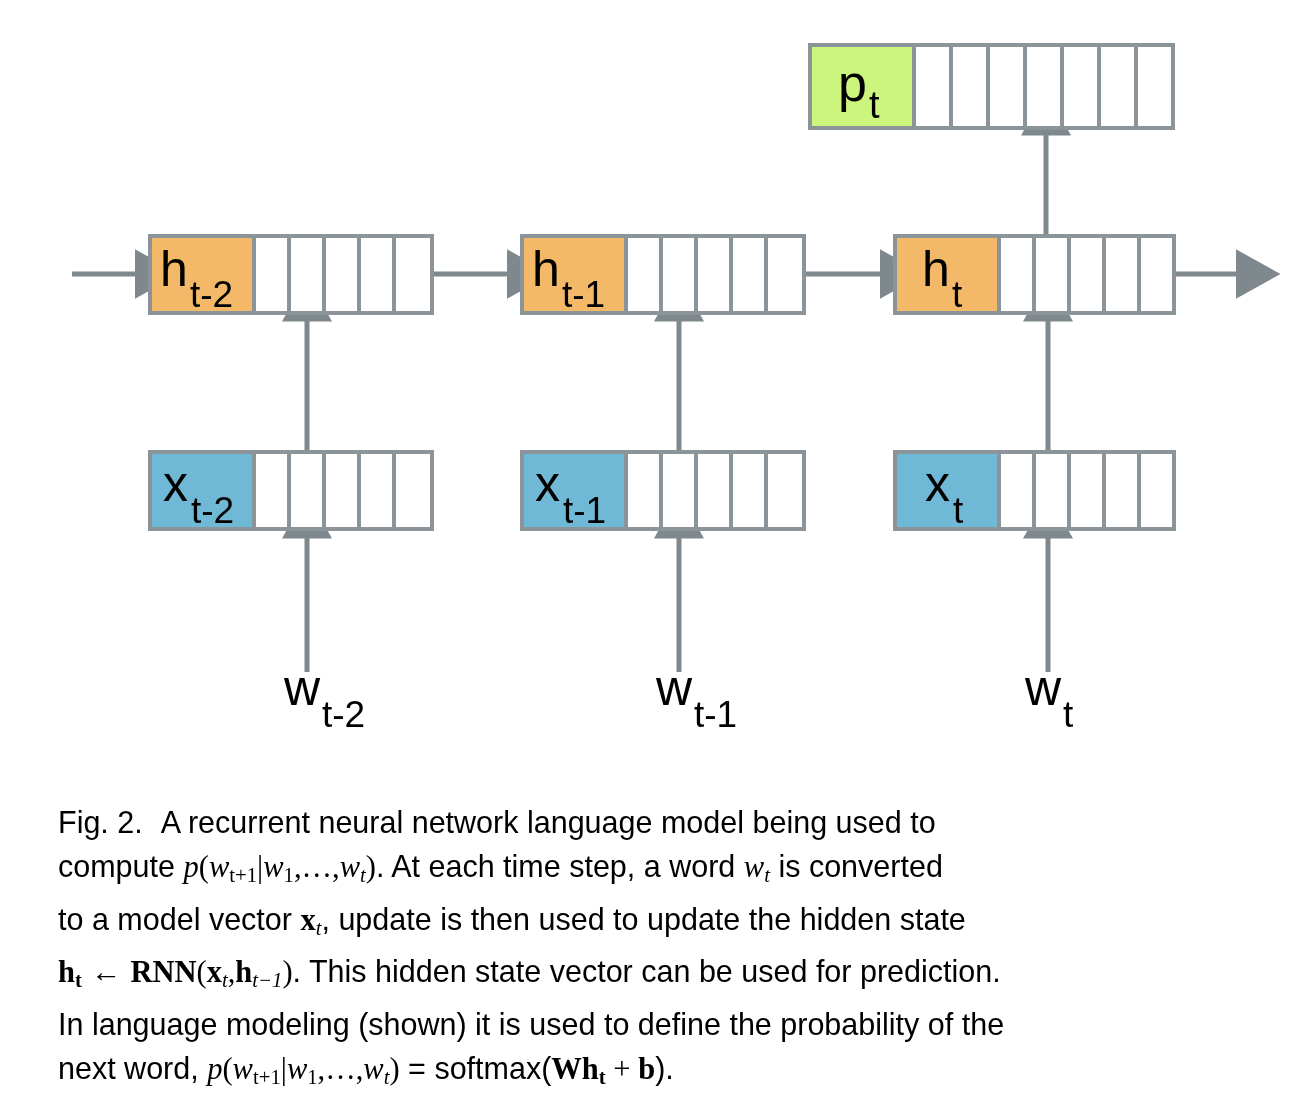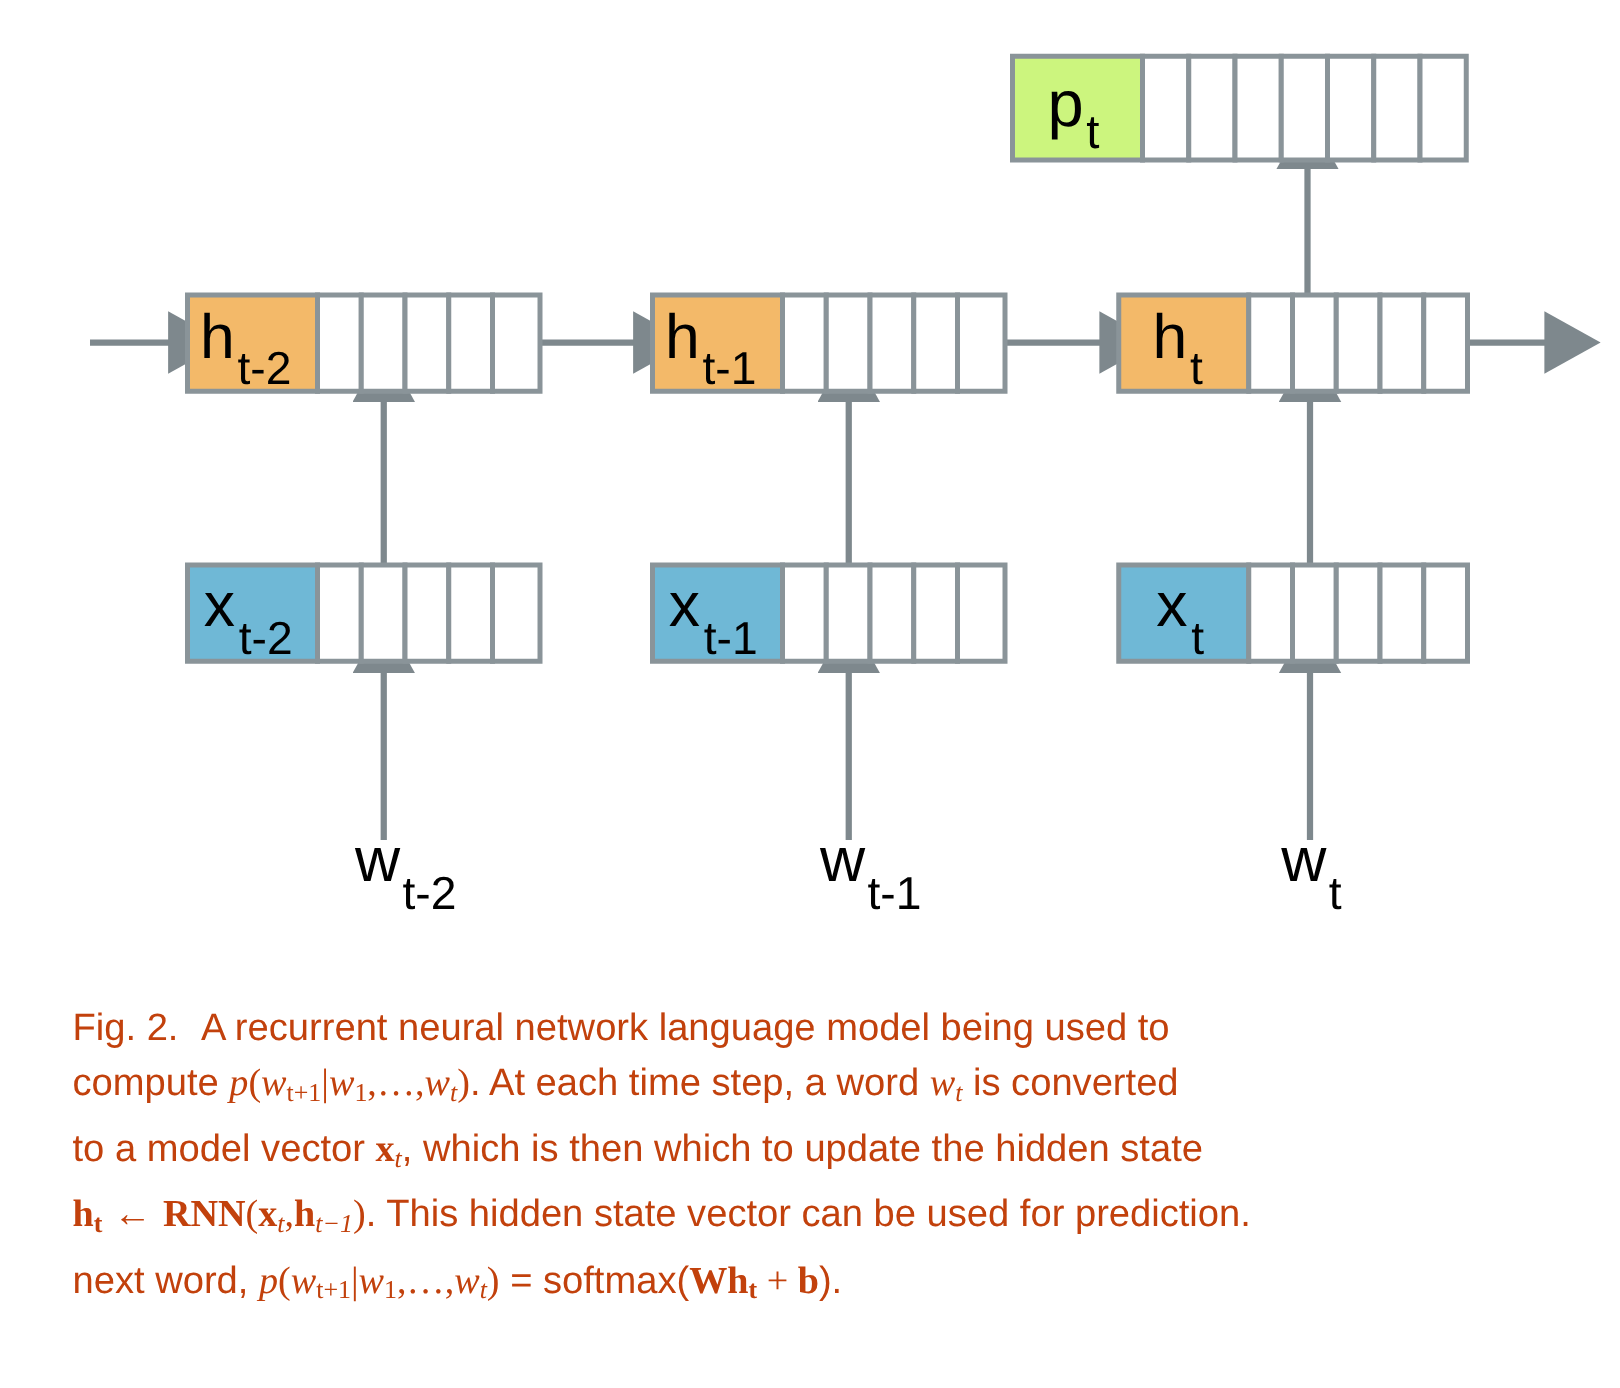--- a/index.html
+++ b/index.html
@@ -29,21 +29,21 @@
   
   #caption {
     position: absolute;
     left: 58px;
     top: 800px;
     width: 1182px;
     font-family: "Liberation Sans", sans-serif;
     font-size: 30.5px;
     line-height: 44px;
     text-align: justify;
-    color: #c2410c;
+    color: #000000;
   }
   #caption .line { white-space: nowrap; display: block; }
   #caption .ser  { font-family: "Liberation Serif", serif; font-style: italic; }
   #caption .serb { font-family: "Liberation Serif", serif; font-weight: bold; font-style: normal; }
   #caption .serr { font-family: "Liberation Serif", serif; font-style: normal; }
   #caption sub  { font-size: 0.68em; vertical-align: -0.22em; }
   .sp { display:inline-block; }
 </style>
 </head>
 <body>
@@ -168,19 +168,20 @@
     <text x="1063" y="727" font-family="Liberation Sans, sans-serif" font-size="37" fill="#000">t</text>
   </g>
 </svg>
 </div>
 
 <div id="caption">
   <span class="line"><span>Fig. 2.</span><span class="sp" style="width:18px"></span><span>A recurrent neural network language model being used to</span></span>
 
   <span class="line"><span>compute </span><span class="ser">p</span><span class="serr">(</span><span class="ser">w</span><sub class="serr">t+1</sub><span class="serr">|</span><span class="ser">w</span><sub class="serr">1</sub><span class="serr">,…,</span><span class="ser">w</span><sub class="ser">t</sub><span class="serr">)</span><span>. At each time step, a word </span><span class="ser">w</span><sub class="ser">t</sub><span> is converted</span></span>
 
-  <span class="line"><span>to a model vector </span><span class="serb">x</span><sub class="ser">t</sub><span>, which is then which to update the hidden state</span></span>
+  <span class="line"><span>to a model vector </span><span class="serb">x</span><sub class="ser">t</sub><span>, update is then used to update the hidden state</span></span>
 
   <span class="line"><span class="serb">h</span><sub class="serb">t</sub><span class="sp" style="width:9px"></span><span class="serr">←</span><span class="sp" style="width:9px"></span><span class="serb">RNN</span><span class="serr">(</span><span class="serb">x</span><sub class="ser">t</sub><span class="serr">,</span><span class="serb">h</span><sub class="ser">t−1</sub><span class="serr">)</span><span>. This hidden state vector can be used for prediction.</span></span>
 
+  <span class="line">In language modeling (shown) it is used to define the probability of the</span>
 
   <span class="line"><span>next word, </span><span class="ser">p</span><span class="serr">(</span><span class="ser">w</span><sub class="serr">t+1</sub><span class="serr">|</span><span class="ser">w</span><sub class="serr">1</sub><span class="serr">,…,</span><span class="ser">w</span><sub class="ser">t</sub><span class="serr">)</span><span> = softmax(</span><span class="serb">W</span><span class="serb">h</span><sub class="serb">t</sub><span class="serr"> + </span><span class="serb">b</span><span>).</span></span>
 </div>
 
 </body></html>

